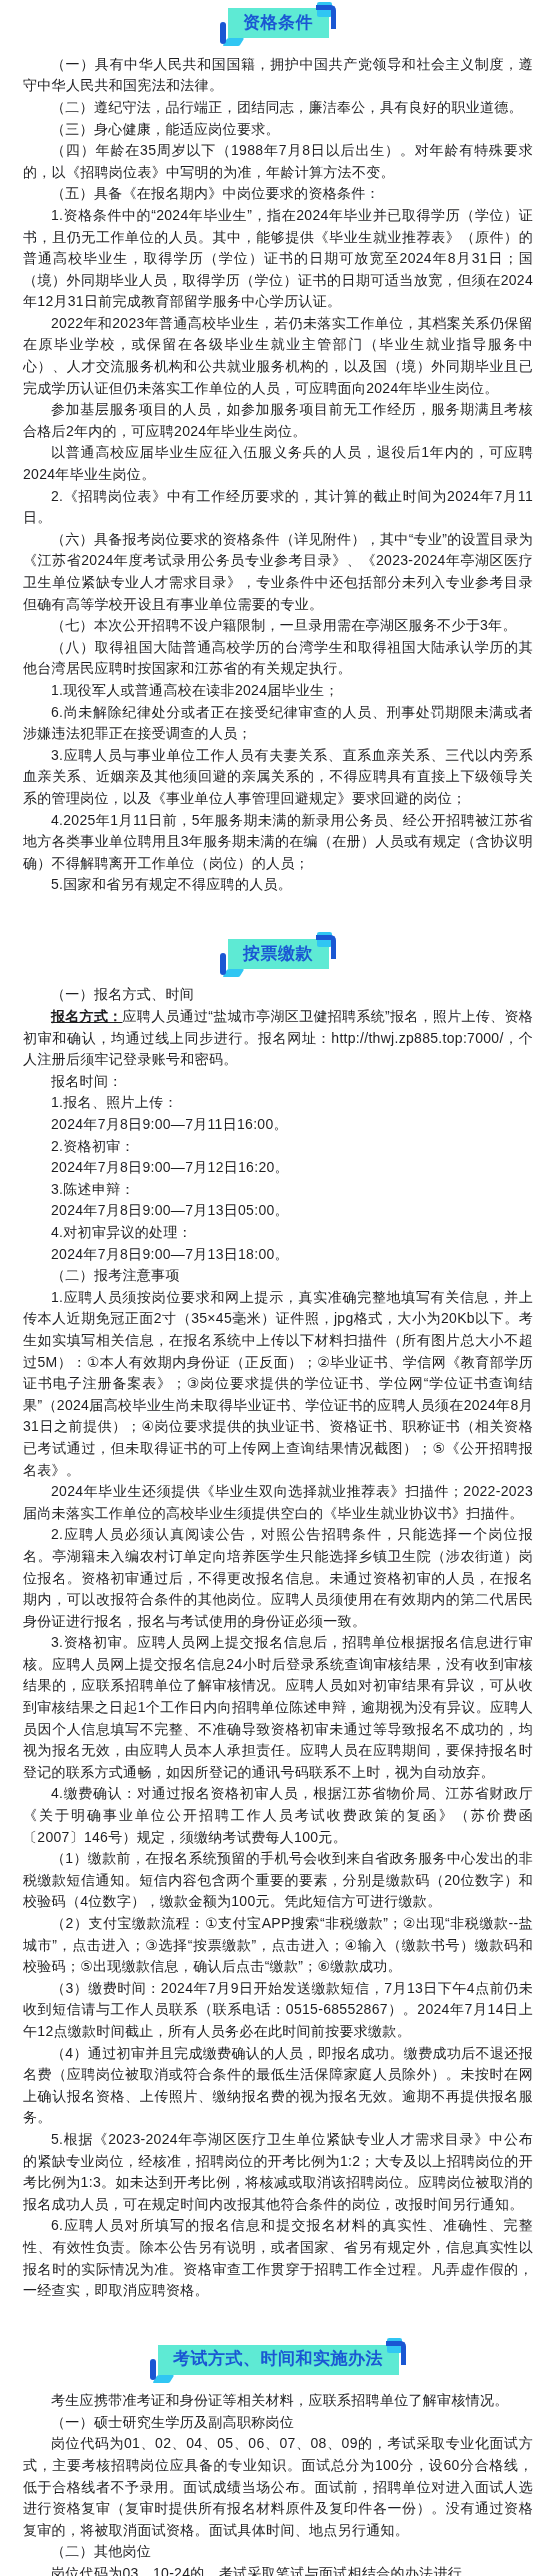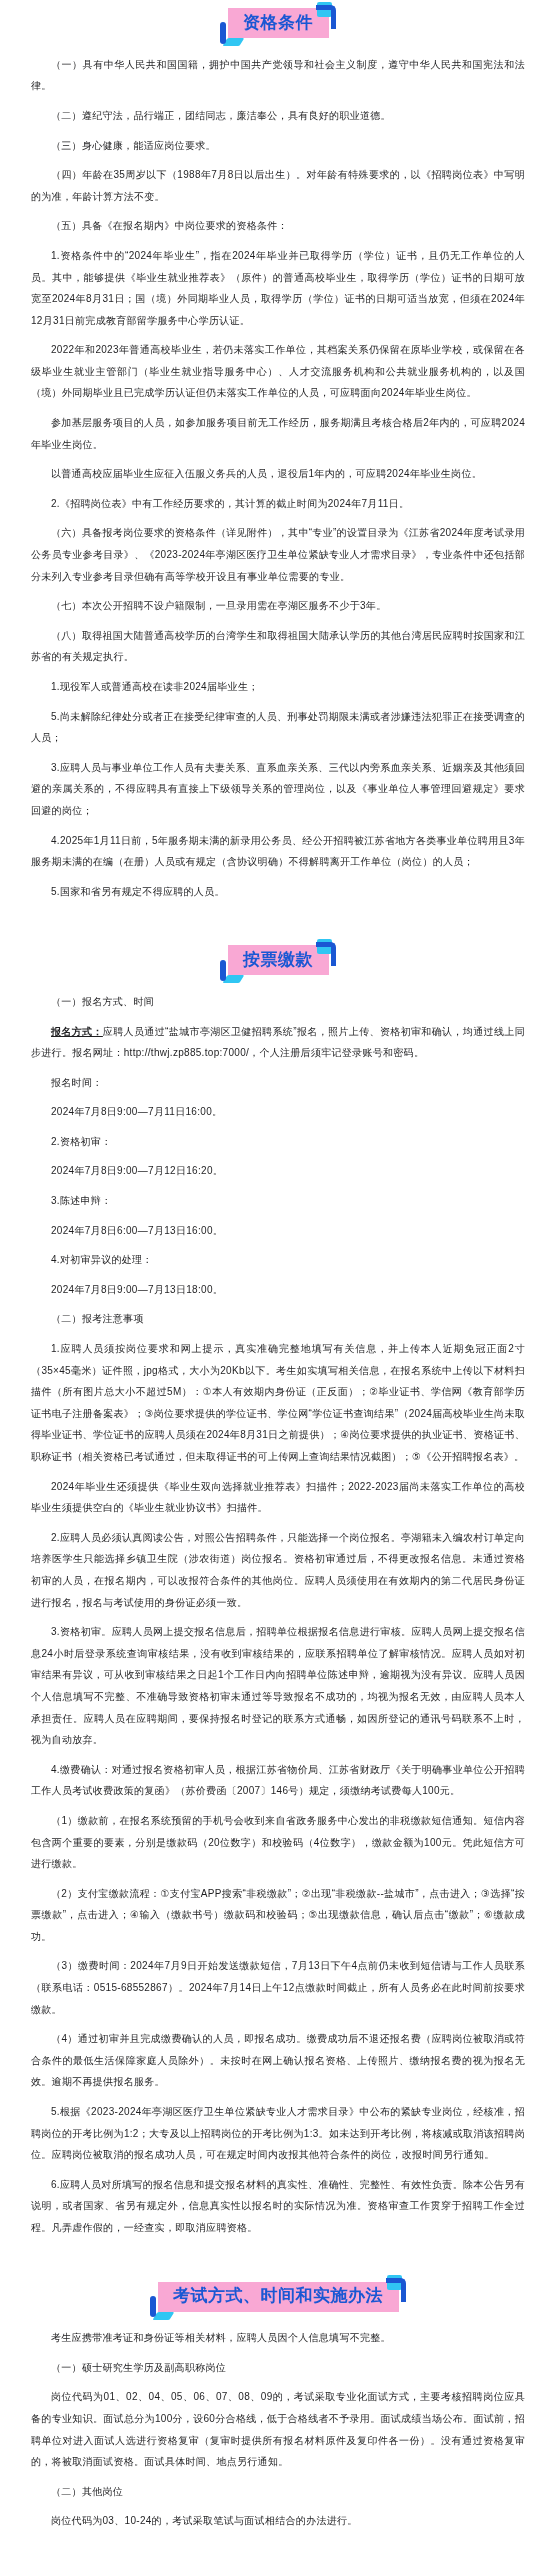--- a/index.html
+++ b/index.html
@@ -4,35 +4,35 @@
 <style>
   html,body{margin:0;padding:0;background:#ffffff;}
   .page{
     width:556px;margin:0 auto;background:#fff;
     box-sizing:border-box;
     padding:7.2px 23px 30px;
     font-family:"Liberation Sans","DejaVu Sans",sans-serif;
     color:#1f1f21;
   }
   .paras p{
-    margin:8px;
-    font-size:10px;
+    margin:0;
+    font-size:14px;
     line-height:21.6px;
     text-indent:2em;
     letter-spacing:0.3px;
     text-align:justify;
   }
   .paras p.h{font-weight:normal;}
   .paras p b{font-weight:bold;text-decoration:underline;}
   
   .badge-wrap{display:flex;justify-content:center;margin:43px 0 15.5px;}
   section:first-child .badge-wrap{margin-top:1px;}
   .badge{
     position:relative;
-    background:#f9a8d4;
+    background:#5eead4;
     padding:5.7px 15.5px;
     z-index:0;
   }
   .badge-label{
     position:relative;z-index:3;
     color:#1a57d3;font-weight:bold;font-size:17px;line-height:1.1;
     letter-spacing:0.5px;
     font-family:"Liberation Sans","DejaVu Sans",sans-serif;
   }
   .acc-tr-cyan{
@@ -94,21 +94,21 @@
 
   <p><span>（六）具备报考岗位要求的资格条件（详见附件），其中“专业”的设置目录为《江苏省2024年度考试录用公务员专业参考目录》、《2023-2024年亭湖区医疗卫生单位紧缺专业人才需求目录》，专业条件中还包括部分未列入专业参考目录但确有高等学校开设且有事业单位需要的专业。</span></p>
 
   <p><span>（七）本次公开招聘不设户籍限制，一旦录用需在亭湖区服务不少于3年。</span></p>
 
   <p><span>（八）取得祖国大陆普通高校学历的台湾学生和取得祖国大陆承认学历的其他台湾居民应聘时按国家和江苏省的有关规定执行。</span></p>
 
 
   <p><span>1.现役军人或普通高校在读非2024届毕业生；</span></p>
 
-  <p><span>5.尚未解除纪律处分或者正在接受纪律审查的人员、刑事处罚期限未满或者涉嫌违法犯罪正在接受调查的人员；</span></p>
+  <p><span>6.尚未解除纪律处分或者正在接受纪律审查的人员、刑事处罚期限未满或者涉嫌违法犯罪正在接受调查的人员；</span></p>
 
   <p><span>3.应聘人员与事业单位工作人员有夫妻关系、直系血亲关系、三代以内旁系血亲关系、近姻亲及其他须回避的亲属关系的，不得应聘具有直接上下级领导关系的管理岗位，以及《事业单位人事管理回避规定》要求回避的岗位；</span></p>
 
   <p><span>4.2025年1月11日前，5年服务期未满的新录用公务员、经公开招聘被江苏省地方各类事业单位聘用且3年服务期未满的在编（在册）人员或有规定（含协议明确）不得解聘离开工作单位（岗位）的人员；</span></p>
 
   <p><span>5.国家和省另有规定不得应聘的人员。</span></p>
 </div>
   </section>
 
   <section>
@@ -121,30 +121,31 @@
         <span class="badge-label">按票缴款</span>
       </div>
     </div>
     <div class="paras">
   <p class="h"><span>（一）报名方式、时间</span></p>
 
   <p><b>报名方式：</b><span>应聘人员通过“盐城市亭湖区卫健招聘系统”报名，照片上传、资格初审和确认，均通过线上同步进行。报名网址：http://thwj.zp885.top:7000/，个人注册后须牢记登录账号和密码。</span></p>
 
   <p class="h"><span>报名时间：</span></p>
 
+  <p><span>1.报名、照片上传：</span></p>
 
   <p><span>2024年7月8日9:00—7月11日16:00。</span></p>
 
   <p><span>2.资格初审：</span></p>
 
   <p><span>2024年7月8日9:00—7月12日16:20。</span></p>
 
   <p><span>3.陈述申辩：</span></p>
 
-  <p><span>2024年7月8日6:00—7月13日16:00。</span></p>
+  <p><span>2024年7月8日9:00—7月13日05:00。</span></p>
 
   <p><span>4.对初审异议的处理：</span></p>
 
   <p><span>2024年7月8日9:00—7月13日18:00。</span></p>
 
   <p class="h"><span>（二）报考注意事项</span></p>
 
   <p><span>1.应聘人员须按岗位要求和网上提示，真实准确完整地填写有关信息，并上传本人近期免冠正面2寸（35×45毫米）证件照，jpg格式，大小为20Kb以下。考生如实填写相关信息，在报名系统中上传以下材料扫描件（所有图片总大小不超过5M）：①本人有效期内身份证（正反面）；②毕业证书、学信网《教育部学历证书电子注册备案表》；③岗位要求提供的学位证书、学位网“学位证书查询结果”（2024届高校毕业生尚未取得毕业证书、学位证书的应聘人员须在2024年8月31日之前提供）；④岗位要求提供的执业证书、资格证书、职称证书（相关资格已考试通过，但未取得证书的可上传网上查询结果情况截图）；⑤《公开招聘报名表》。</span></p>
 
   <p><span>2024年毕业生还须提供《毕业生双向选择就业推荐表》扫描件；2022-2023届尚未落实工作单位的高校毕业生须提供空白的《毕业生就业协议书》扫描件。</span></p>
@@ -173,21 +174,21 @@
     <div class="badge-wrap">
       <div class="badge">
         <span class="acc-tr-cyan"></span>
         <span class="acc-tr-blue"></span>
         <span class="acc-bl-cyan"></span>
         <span class="acc-bl-bar"></span>
         <span class="badge-label">考试方式、时间和实施办法</span>
       </div>
     </div>
     <div class="paras">
-  <p><span>考生应携带准考证和身份证等相关材料，应聘人员因个人信息填写不完整。</span></p>
+  <p><span>考生应携带准考证和身份证等相关材料，应联系招聘单位了解审核情况。</span></p>
 
   <p><span>（一）硕士研究生学历及副高职称岗位</span></p>
 
   <p><span>岗位代码为01、02、04、05、06、07、08、09的，考试采取专业化面试方式，主要考核招聘岗位应具备的专业知识。面试总分为100分，设60分合格线，低于合格线者不予录用。面试成绩当场公布。面试前，招聘单位对进入面试人选进行资格复审（复审时提供所有报名材料原件及复印件各一份）。没有通过资格复审的，将被取消面试资格。面试具体时间、地点另行通知。</span></p>
 
   <p><span>（二）其他岗位</span></p>
 
   <p><span>岗位代码为03、10-24的，考试采取笔试与面试相结合的办法进行。</span></p>
 
 </div>

